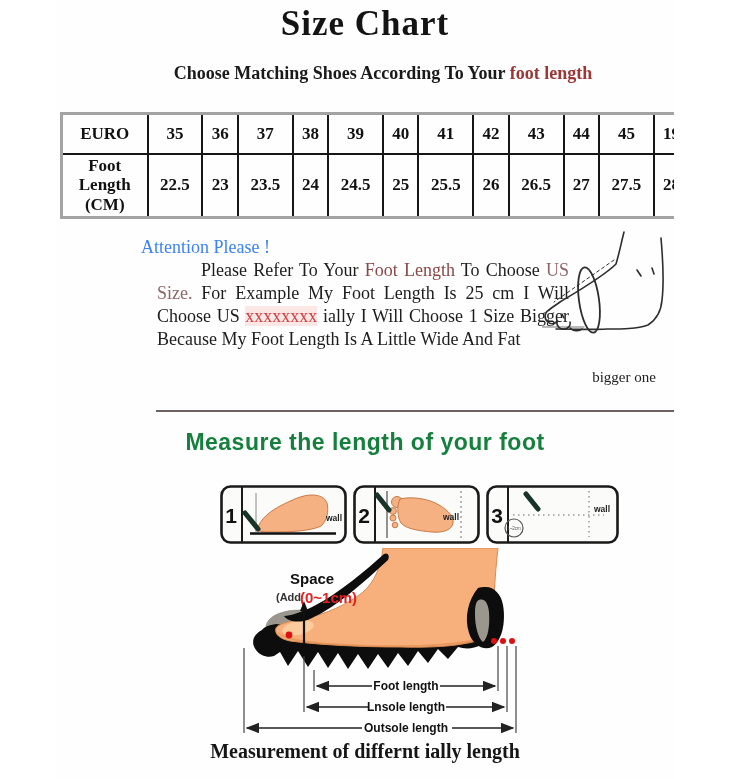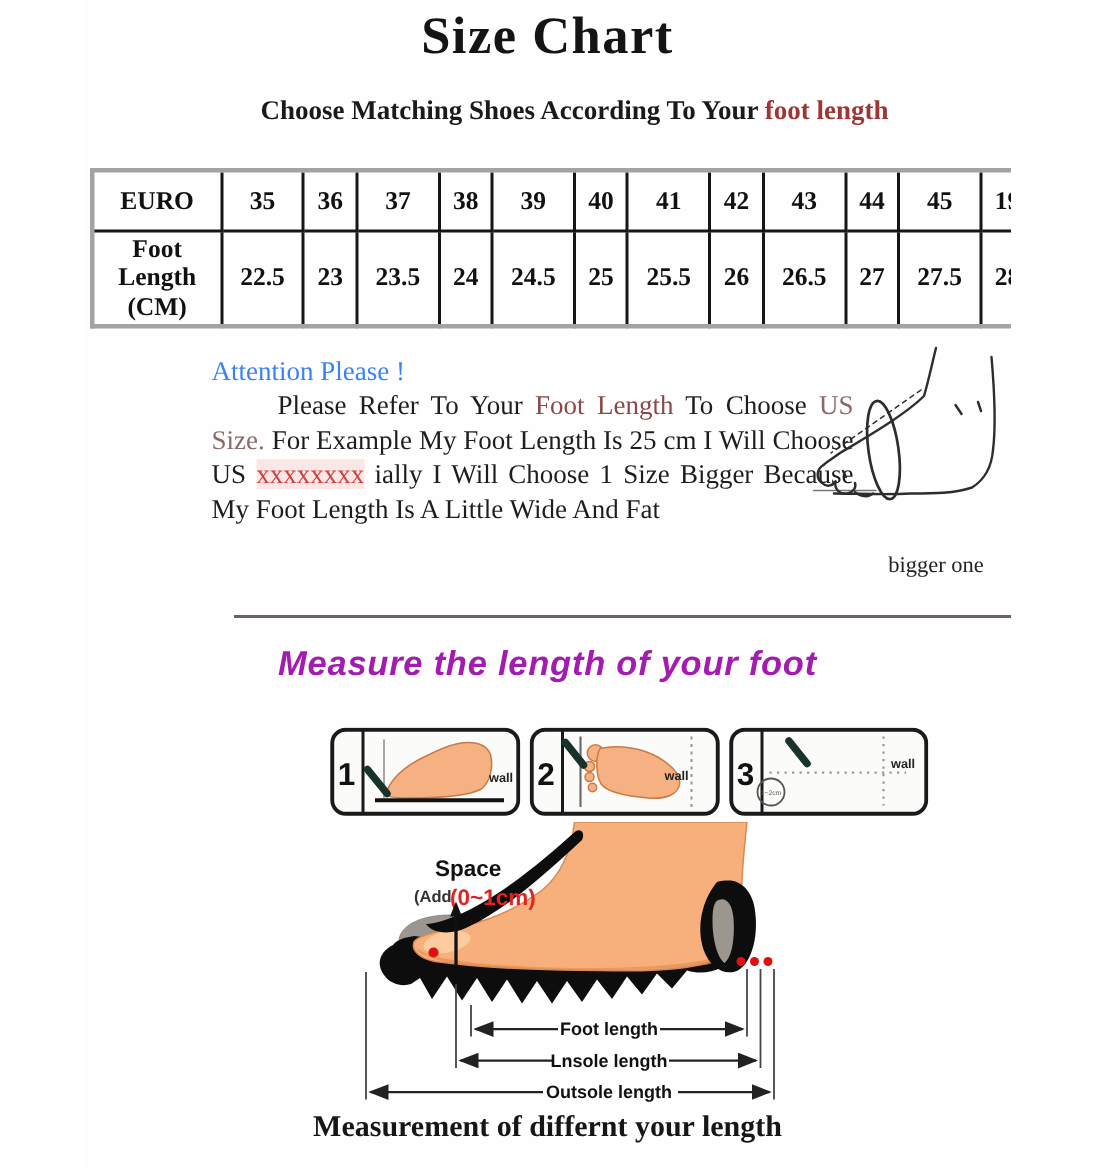--- a/index.html
+++ b/index.html
@@ -18,33 +18,33 @@
                font-weight:bold; color:#111; }
   table.size th, table.size td { border:2px solid #161616; text-align:center;
                font-size:17px; padding:0 2px; }
   table.size tr.r1 { height:40px; }
   table.size tr.r2 { height:64px; }
   table.size .hd { width:86px; line-height:1.15; }
 
   .attention { position:absolute; left:85px; top:236px; width:428px;
                font-size:18px; line-height:23px; color:#1d1d1d; }
   .att-h { color:#3b82f6; margin-bottom:0; }
-  .att-b { text-align:justify; text-indent:44px; }
+  .att-b { text-align:justify; text-indent:44px;margin-left:16px; }
   .c-foot { color:#8a4848; }
   .c-us { color:#8d6868; }
   .c-xxx { color:#cf3f3f; background:rgba(250,205,205,.45); }
 
   .foot-sketch { position:absolute; left:486px; top:226px; }
   .choose-cap { position:absolute; left:506px; top:368px; width:124px; text-align:center;
                 font-size:15px; line-height:19px; color:#222; }
   .divider { position:absolute; left:100px; top:410px; width:532px; height:2px; background:#6e6260; }
 
   .measure-h { position:absolute; top:429px; left:0; width:100%; text-align:center;
-               font-family:"Liberation Sans", sans-serif; font-weight:bold; font-style:italic;
-               font-size:23px; color:#a21caf; letter-spacing:.5px; }
+               font-family:"Liberation Sans", sans-serif; font-weight:bold; 
+               font-size:23px; color:#15803d; letter-spacing:.5px; }
 
   .steps { position:absolute; left:164px; top:485px; display:flex; gap:6px; }
 
   .diagram { position:absolute; left:120px; top:548px; }
 
   .caption { position:absolute; top:740px; left:0; width:100%; text-align:center;
              font-size:20px; font-weight:bold; color:#161616; }
 
   svg text.sans { font-family:"Liberation Sans", sans-serif; }
 </style>
@@ -238,15 +238,15 @@
       <line x1="192" y1="159" x2="131" y2="159" marker-end="url(#ah)"></line>
       <line x1="270" y1="159" x2="328" y2="159" marker-end="url(#ah)"></line>
       <line x1="186" y1="180" x2="71" y2="180" marker-end="url(#ah)"></line>
       <line x1="276" y1="180" x2="337" y2="180" marker-end="url(#ah)"></line>
     </g>
     <text class="sans" x="230" y="142" text-anchor="middle" font-size="12" font-weight="bold" fill="#111">Foot length</text>
     <text class="sans" x="230" y="163" text-anchor="middle" font-size="12" font-weight="bold" fill="#111">Lnsole length</text>
     <text class="sans" x="230" y="184" text-anchor="middle" font-size="12" font-weight="bold" fill="#111">Outsole length</text>
   </svg>
 
-  <div class="caption">Measurement of differnt your length</div>
+  <div class="caption">Measurement of differnt ially length</div>
 
 </div>
 
 </body></html>

